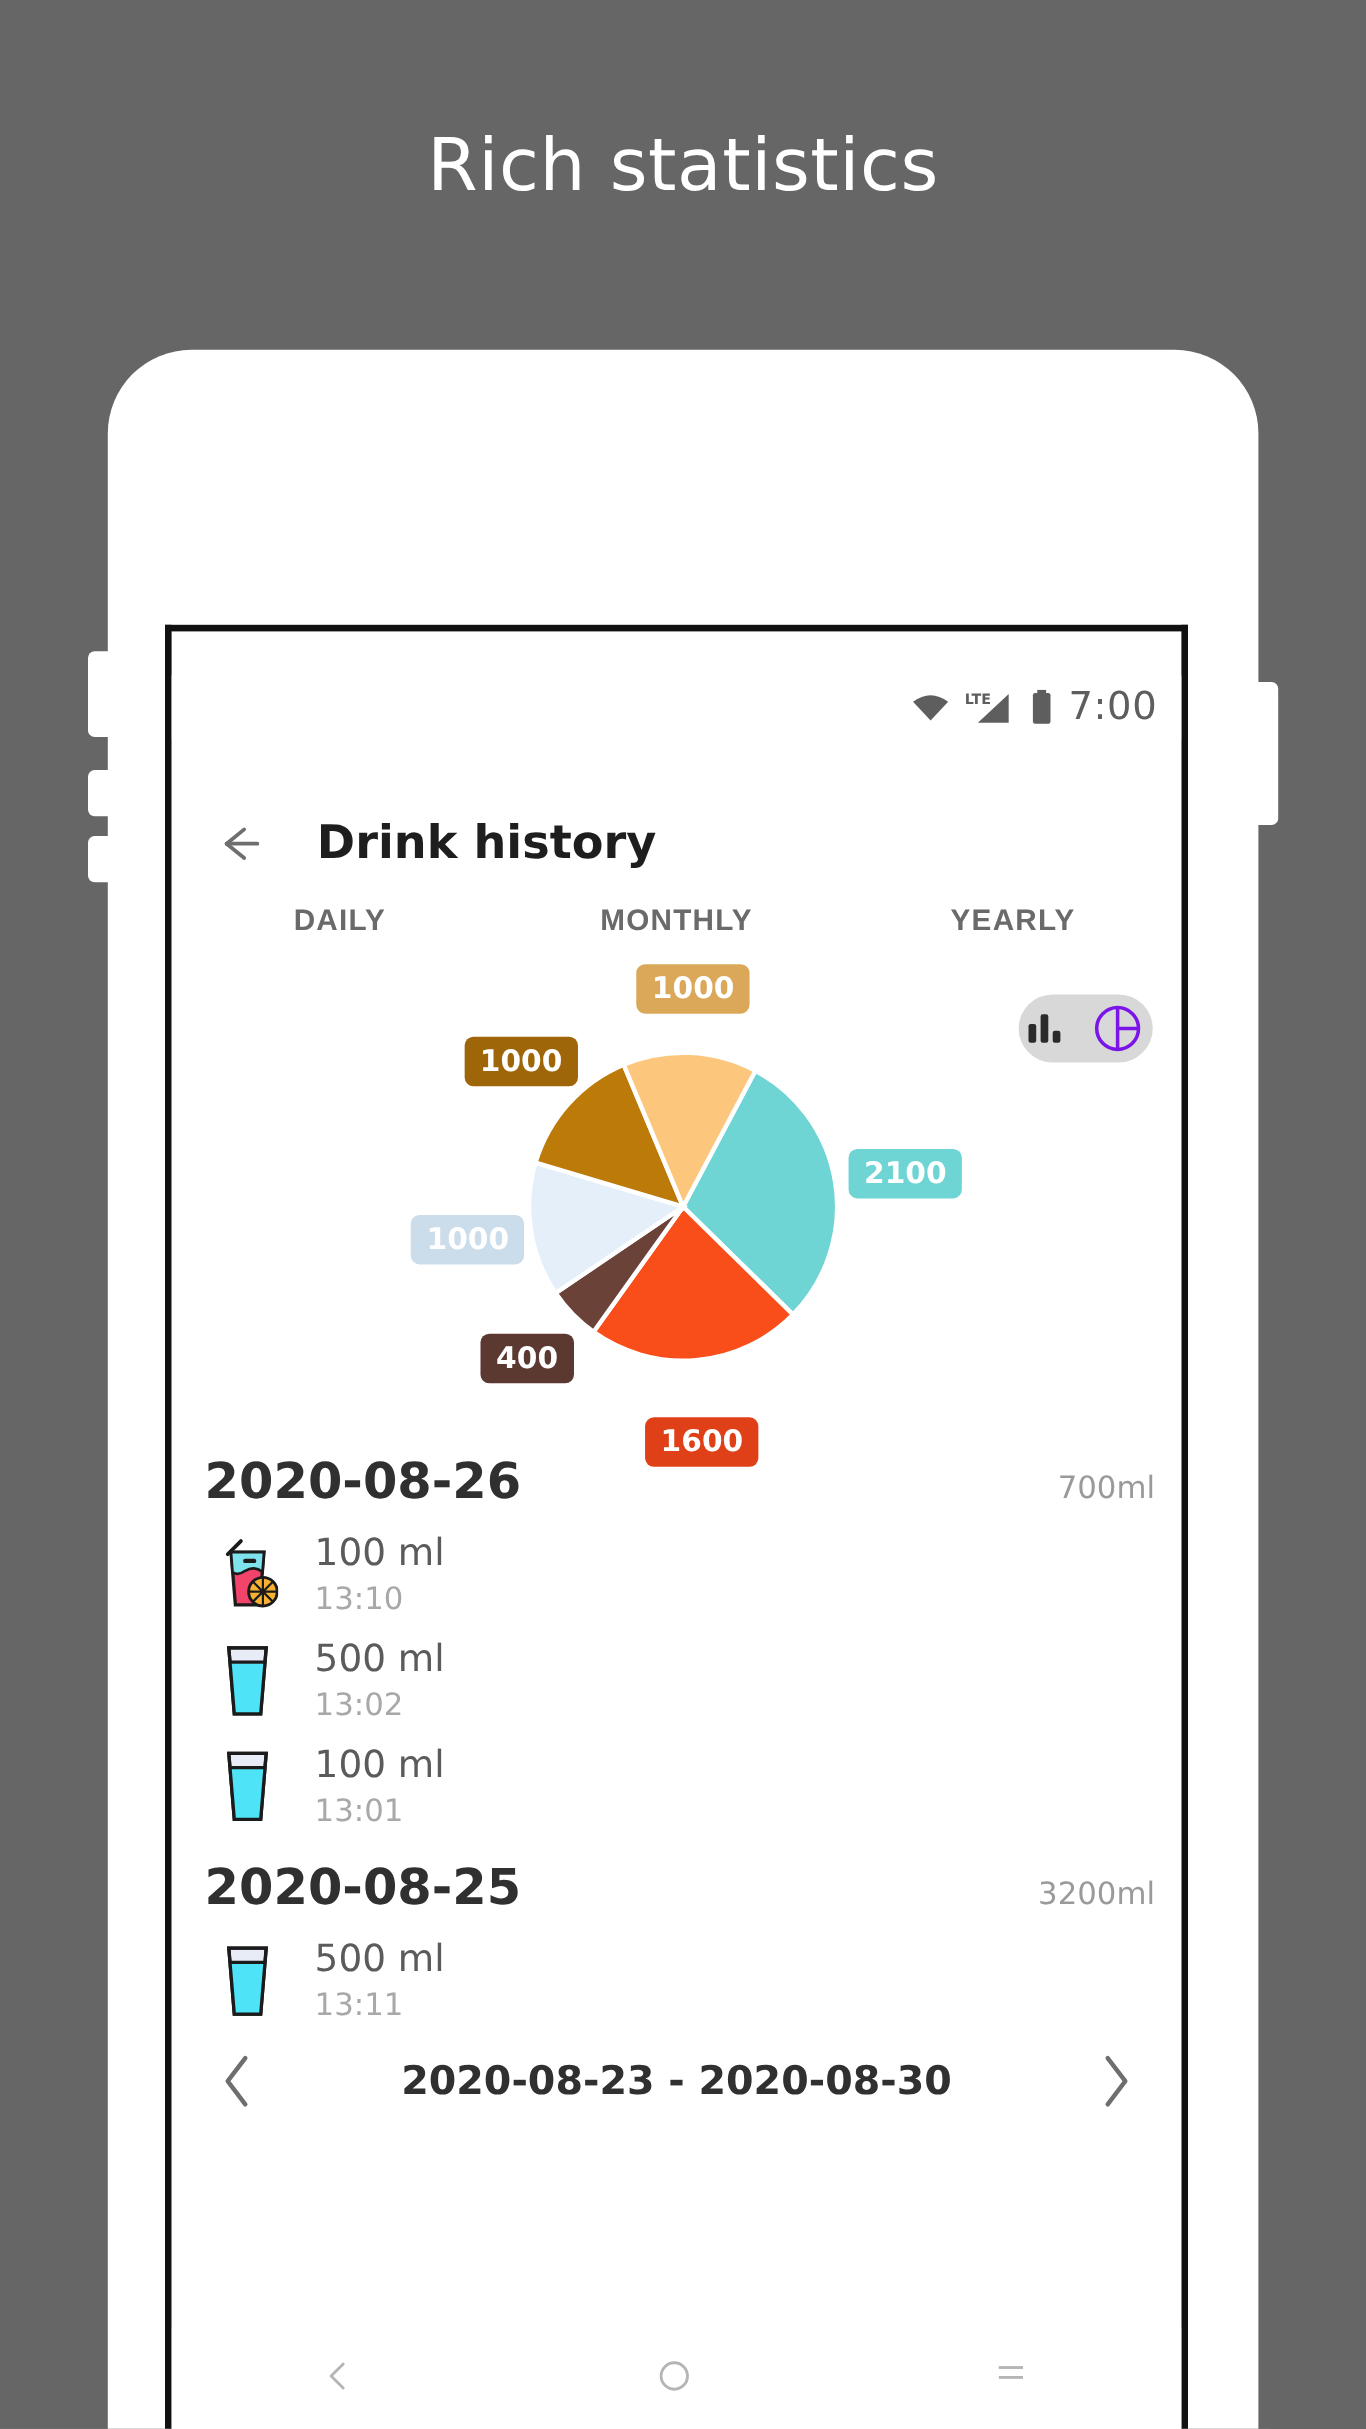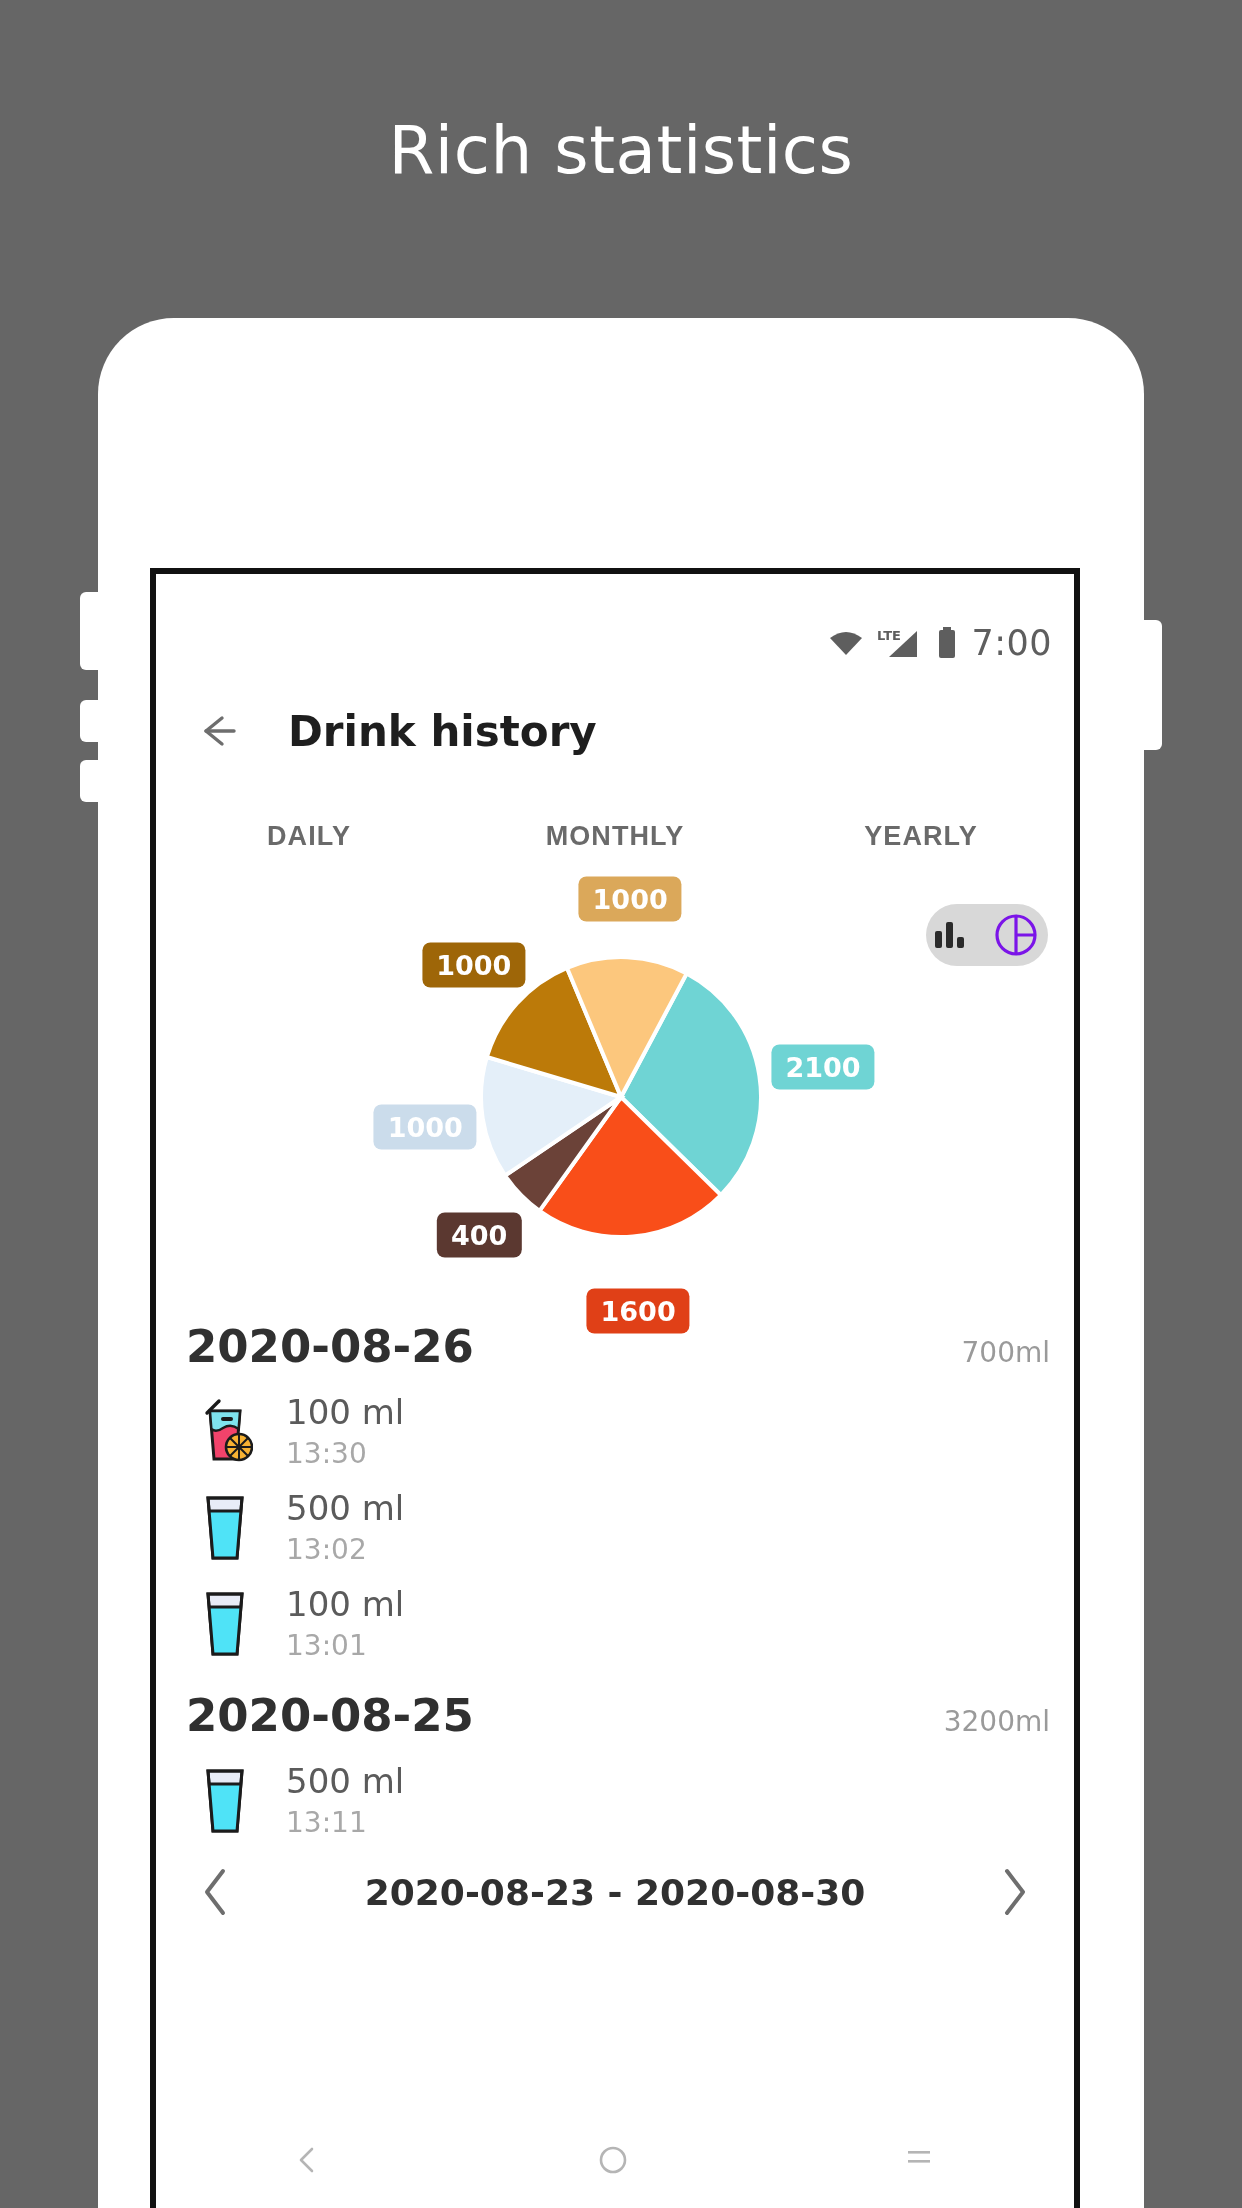--- a/index.html
+++ b/index.html
@@ -69,21 +69,21 @@
   .sb-time {
     font-size: 35px; color: #5e5e5e;
     font-family: "DejaVu Sans", sans-serif;
     letter-spacing: 0.5px;
   }
 
   
   .appbar {
     height: 118px;
     display: flex;
-    align-items: center;
+    align-items: flex-end;
     padding-left: 38px;
     gap: 48px;
   }
   .back-arrow { width: 46px; height: 46px; cursor: pointer; }
   .appbar-title {
     font-size: 42px; font-weight: 700; color: #1e1e1e;
     font-family: "DejaVu Sans", sans-serif;
   }
 
   
@@ -322,21 +322,21 @@
       <path d="M10 16 L22 4" stroke="#1b1b1b" stroke-width="3.4" fill="none" stroke-linecap="round"></path>
       <path d="M13 14 L43 14 L39 62 L17 62 Z" fill="#F2436B" stroke="#1b1b1b" stroke-width="3"></path>
       <path d="M13 14 L43 14 L41.6 32 Q34 26 26 31 Q19 36 14.4 32 Z" fill="#7FE3EE" stroke="#1b1b1b" stroke-width="2.4"></path>
       <rect x="24" y="20" width="12" height="4" rx="2" fill="#1b1b1b"></rect>
       <circle cx="42" cy="50" r="13" fill="#F7B233" stroke="#1b1b1b" stroke-width="2.6"></circle>
       <path d="M42 37 L42 63 M29 50 L55 50 M33 41 L51 59 M51 41 L33 59" stroke="#1b1b1b" stroke-width="2"></path>
     </svg>
           </span>
         <span class="entry-texts">
           <span class="entry-amount">100 ml</span>
-          <span class="entry-time">13:30</span>
+          <span class="entry-time">13:10</span>
         </span>
         </div>
         <div class="entry">
           <span class="entry-icon">
             <svg width="52" height="70" viewBox="0 0 52 70">
       <path d="M9 6 L43 6 L38 66 L14 66 Z" fill="#E8ECF7" stroke="#1b1b1b" stroke-width="3"></path>
       <path d="M10.6 20 L41.4 20 L38 66 L14 66 Z" fill="#4FE3F7" stroke="none"></path>
       <path d="M9 6 L43 6 L38 66 L14 66 Z" fill="none" stroke="#1b1b1b" stroke-width="3"></path>
       <path d="M10.4 19 L41.6 19" stroke="#1b1b1b" stroke-width="3"></path>
     </svg>

